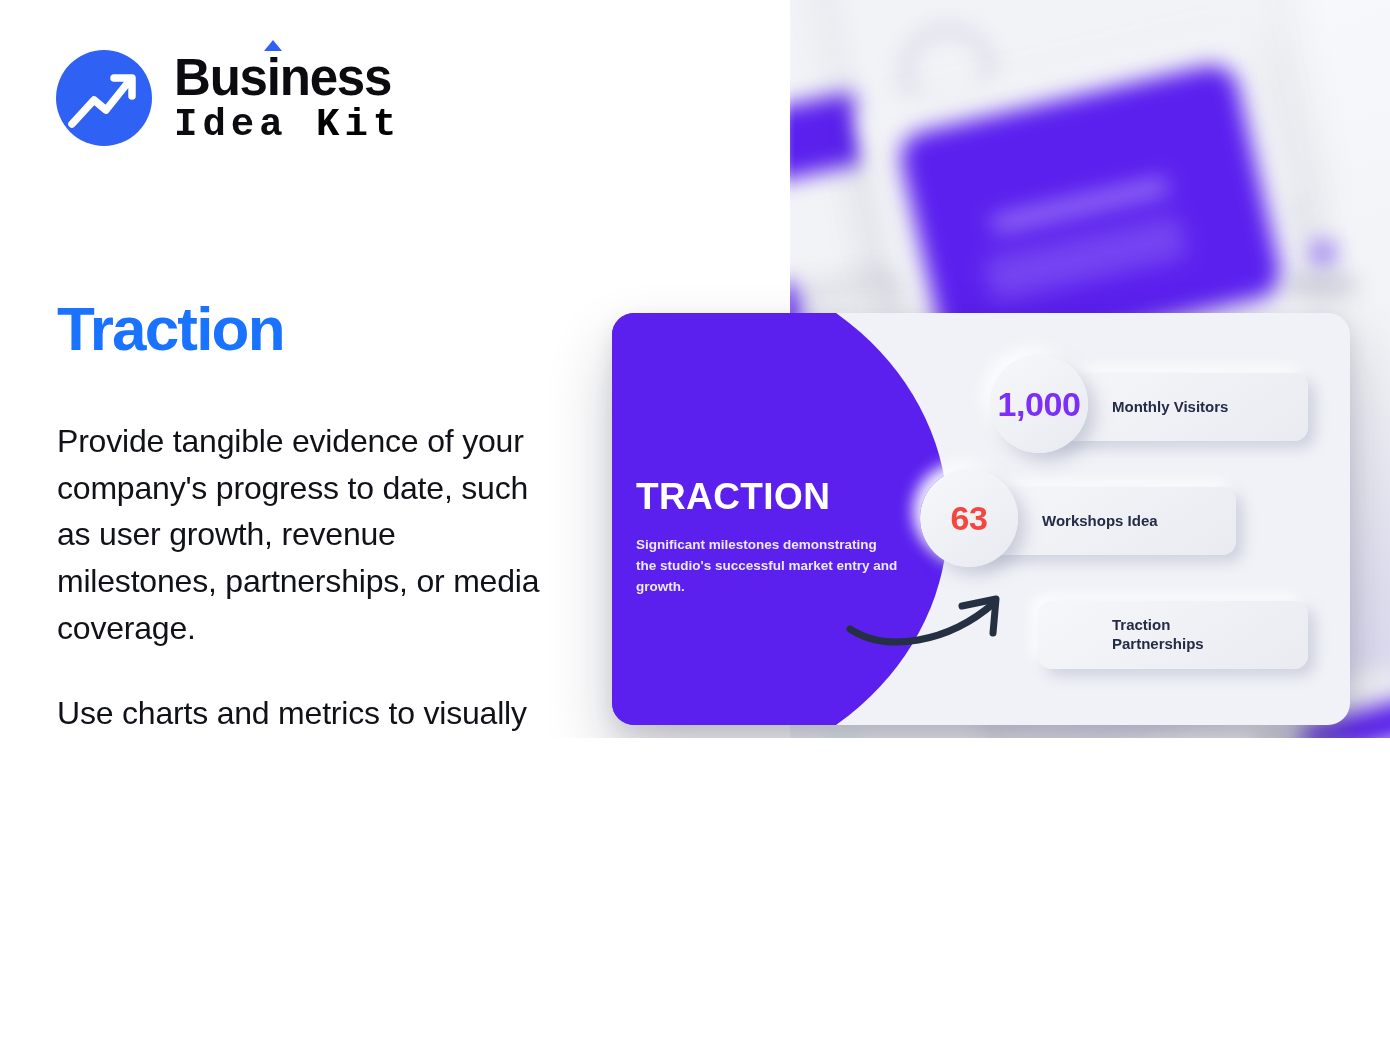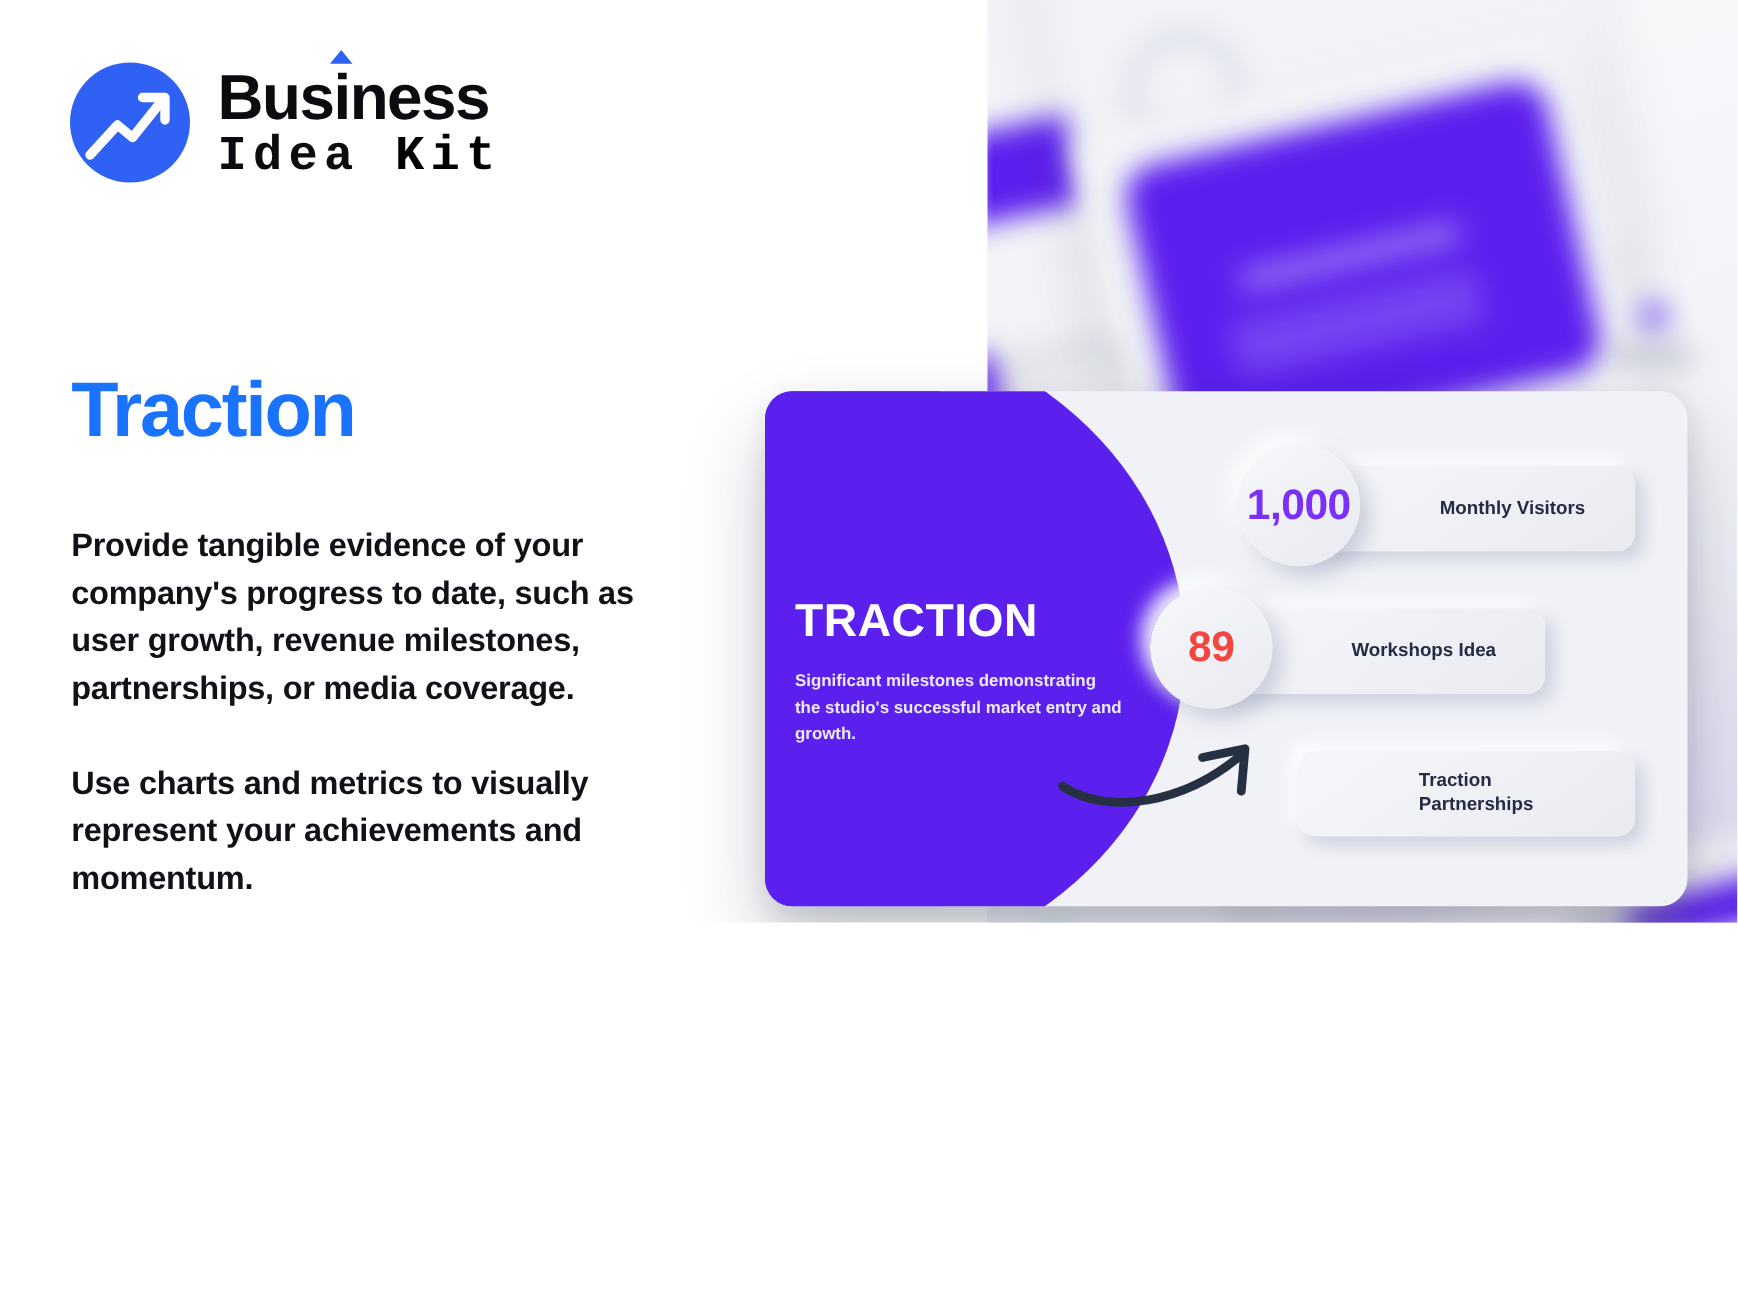--- a/index.html
+++ b/index.html
@@ -35,21 +35,21 @@
   }
   .brand-line2 .kit { color: #000000; }
 
   .headline {
     position: absolute; left: 57px; top: 296px;
     font-size: 62px; font-weight: 700; letter-spacing: -1.8px;
     color: #1a73ff; line-height: 1.05;
   }
   .body-copy { position: absolute; left: 57px; top: 418px; width: 505px; }
   .body-copy p {
-    font-size: 26px; font-weight: 700; line-height: 1.46; color: #111218;
+    font-size: 32px; font-weight: 400; line-height: 1.46; color: #111218;
     letter-spacing: -0.2px;
   }
   .body-copy p + p { margin-top: 38px; }
 
   
   .backdrop {
     position: absolute; left: 790px; top: 0; width: 600px; height: 938px;
     background:
       radial-gradient(circle at 92% 86%, rgba(150,120,235,0.14) 0 16%, transparent 42%),
       linear-gradient(160deg, #fbfbfd 0%, #f3f4f8 40%, #eceef3 70%, #f4f5f8 100%);
@@ -98,21 +98,21 @@
   .arrow { position: absolute; left: 232px; top: 278px; z-index: 8; }
 
   
   .metrics { position: absolute; left: 378px; top: 42px; width: 340px; }
   .metric { position: relative; height: 104px; margin-bottom: 10px; }
   .metric .pill {
     position: absolute; left: 48px; top: 18px; height: 68px; width: 270px;
     background: linear-gradient(145deg, #f6f7fa, #e9ebf1);
     border-radius: 14px;
     box-shadow: 7px 7px 14px rgba(163,170,192,0.45), -6px -6px 13px rgba(255,255,255,0.95);
-    display: flex; align-items: center; justify-content: center;
+    display: flex; align-items: center;
   }
   .metric .pill-label {
     margin-left: 74px; font-size: 15px; font-weight: 700; color: #242b44; line-height: 1.25;
   }
   .metric .bubble {
     position: absolute; left: 0; top: 0; width: 98px; height: 98px; border-radius: 50%;
     background: linear-gradient(145deg, #f7f8fb, #e8eaf0);
     box-shadow: 8px 8px 16px rgba(163,170,192,0.5), -7px -7px 15px rgba(255,255,255,0.95);
     display: flex; align-items: center; justify-content: center; z-index: 2;
   }
@@ -208,21 +208,21 @@
         <div class="bubble">
           <span class="bubble-num" style="color:#7b2ff7">1,000</span>
         </div>
       </div>
 
       <div class="metric m2">
         <div class="pill">
           <span class="pill-label">Workshops Idea</span>
         </div>
         <div class="bubble">
-          <span class="bubble-num" style="color:#f4453f">89</span>
+          <span class="bubble-num" style="color:#f4453f">63</span>
         </div>
       </div>
 
       <div class="metric m3">
         <div class="pill">
           <span class="pill-label" style="width:150px">Traction Partnerships</span>
         </div>
       </div>
 
     </div>

